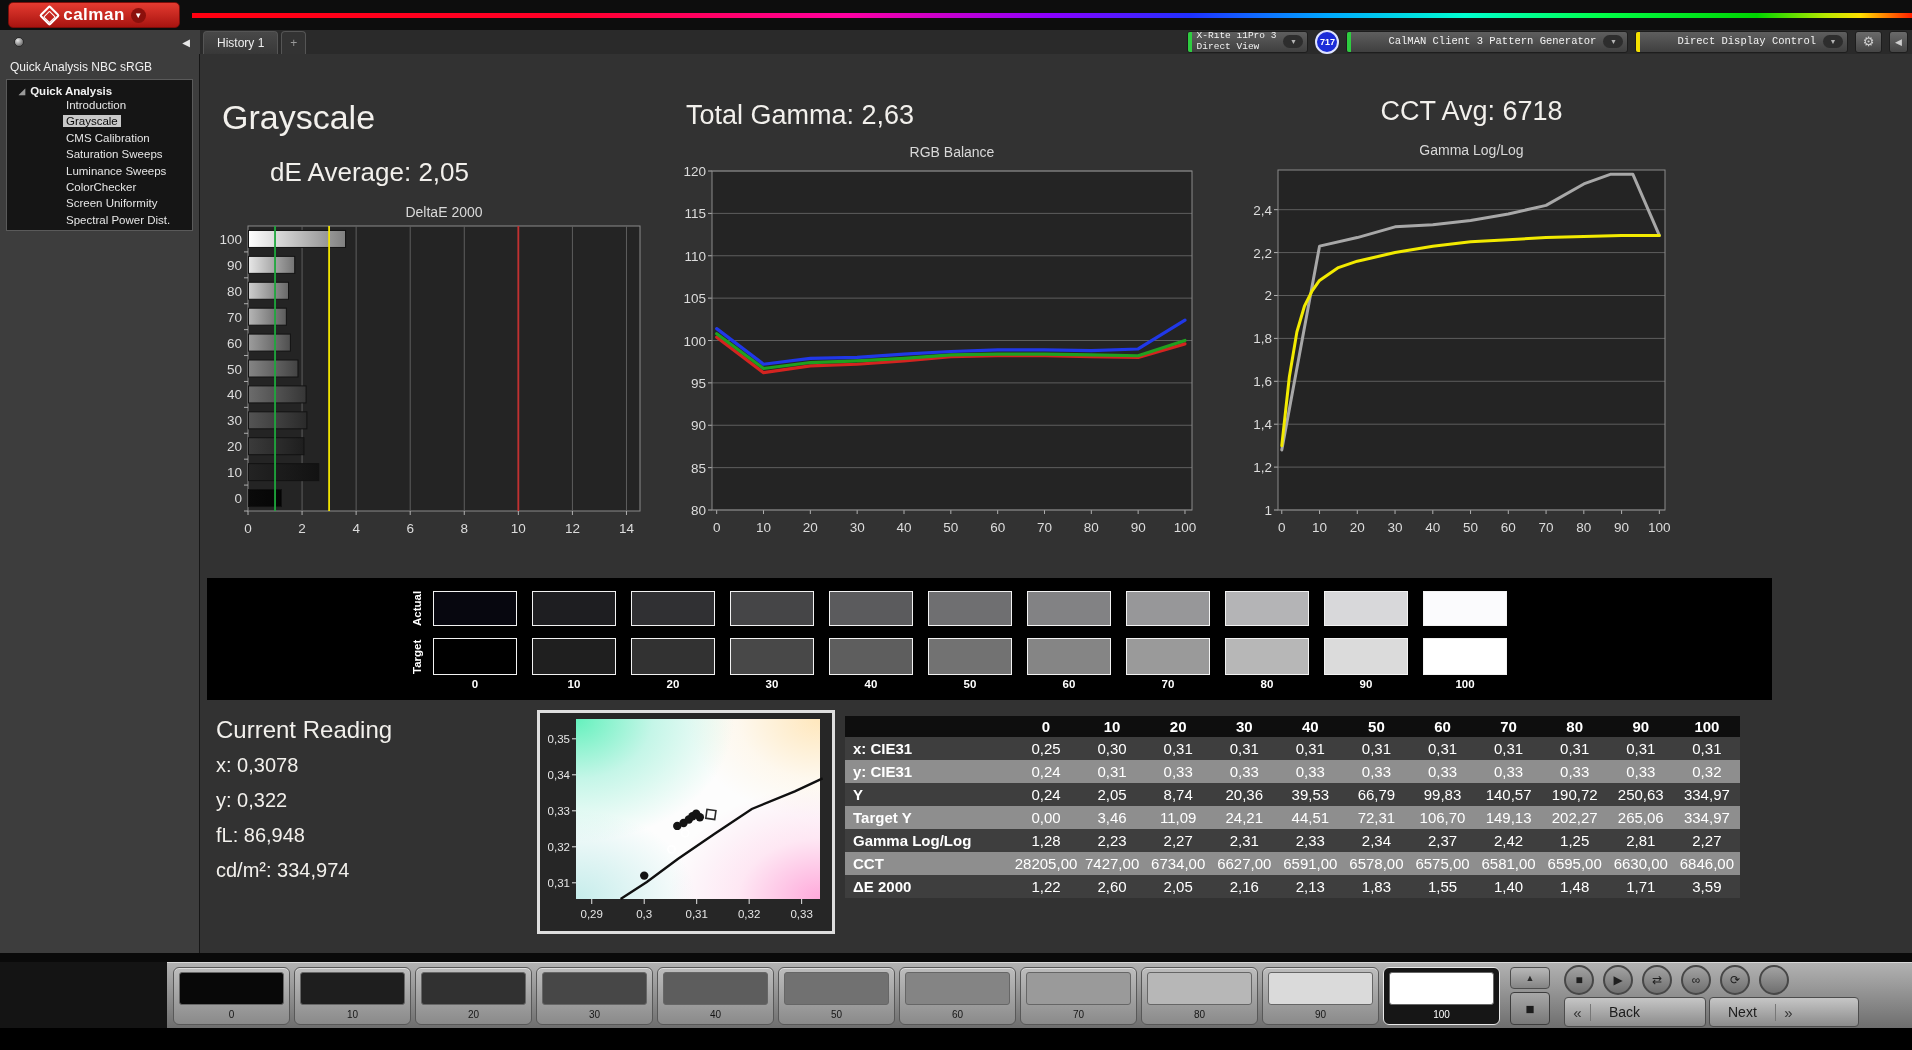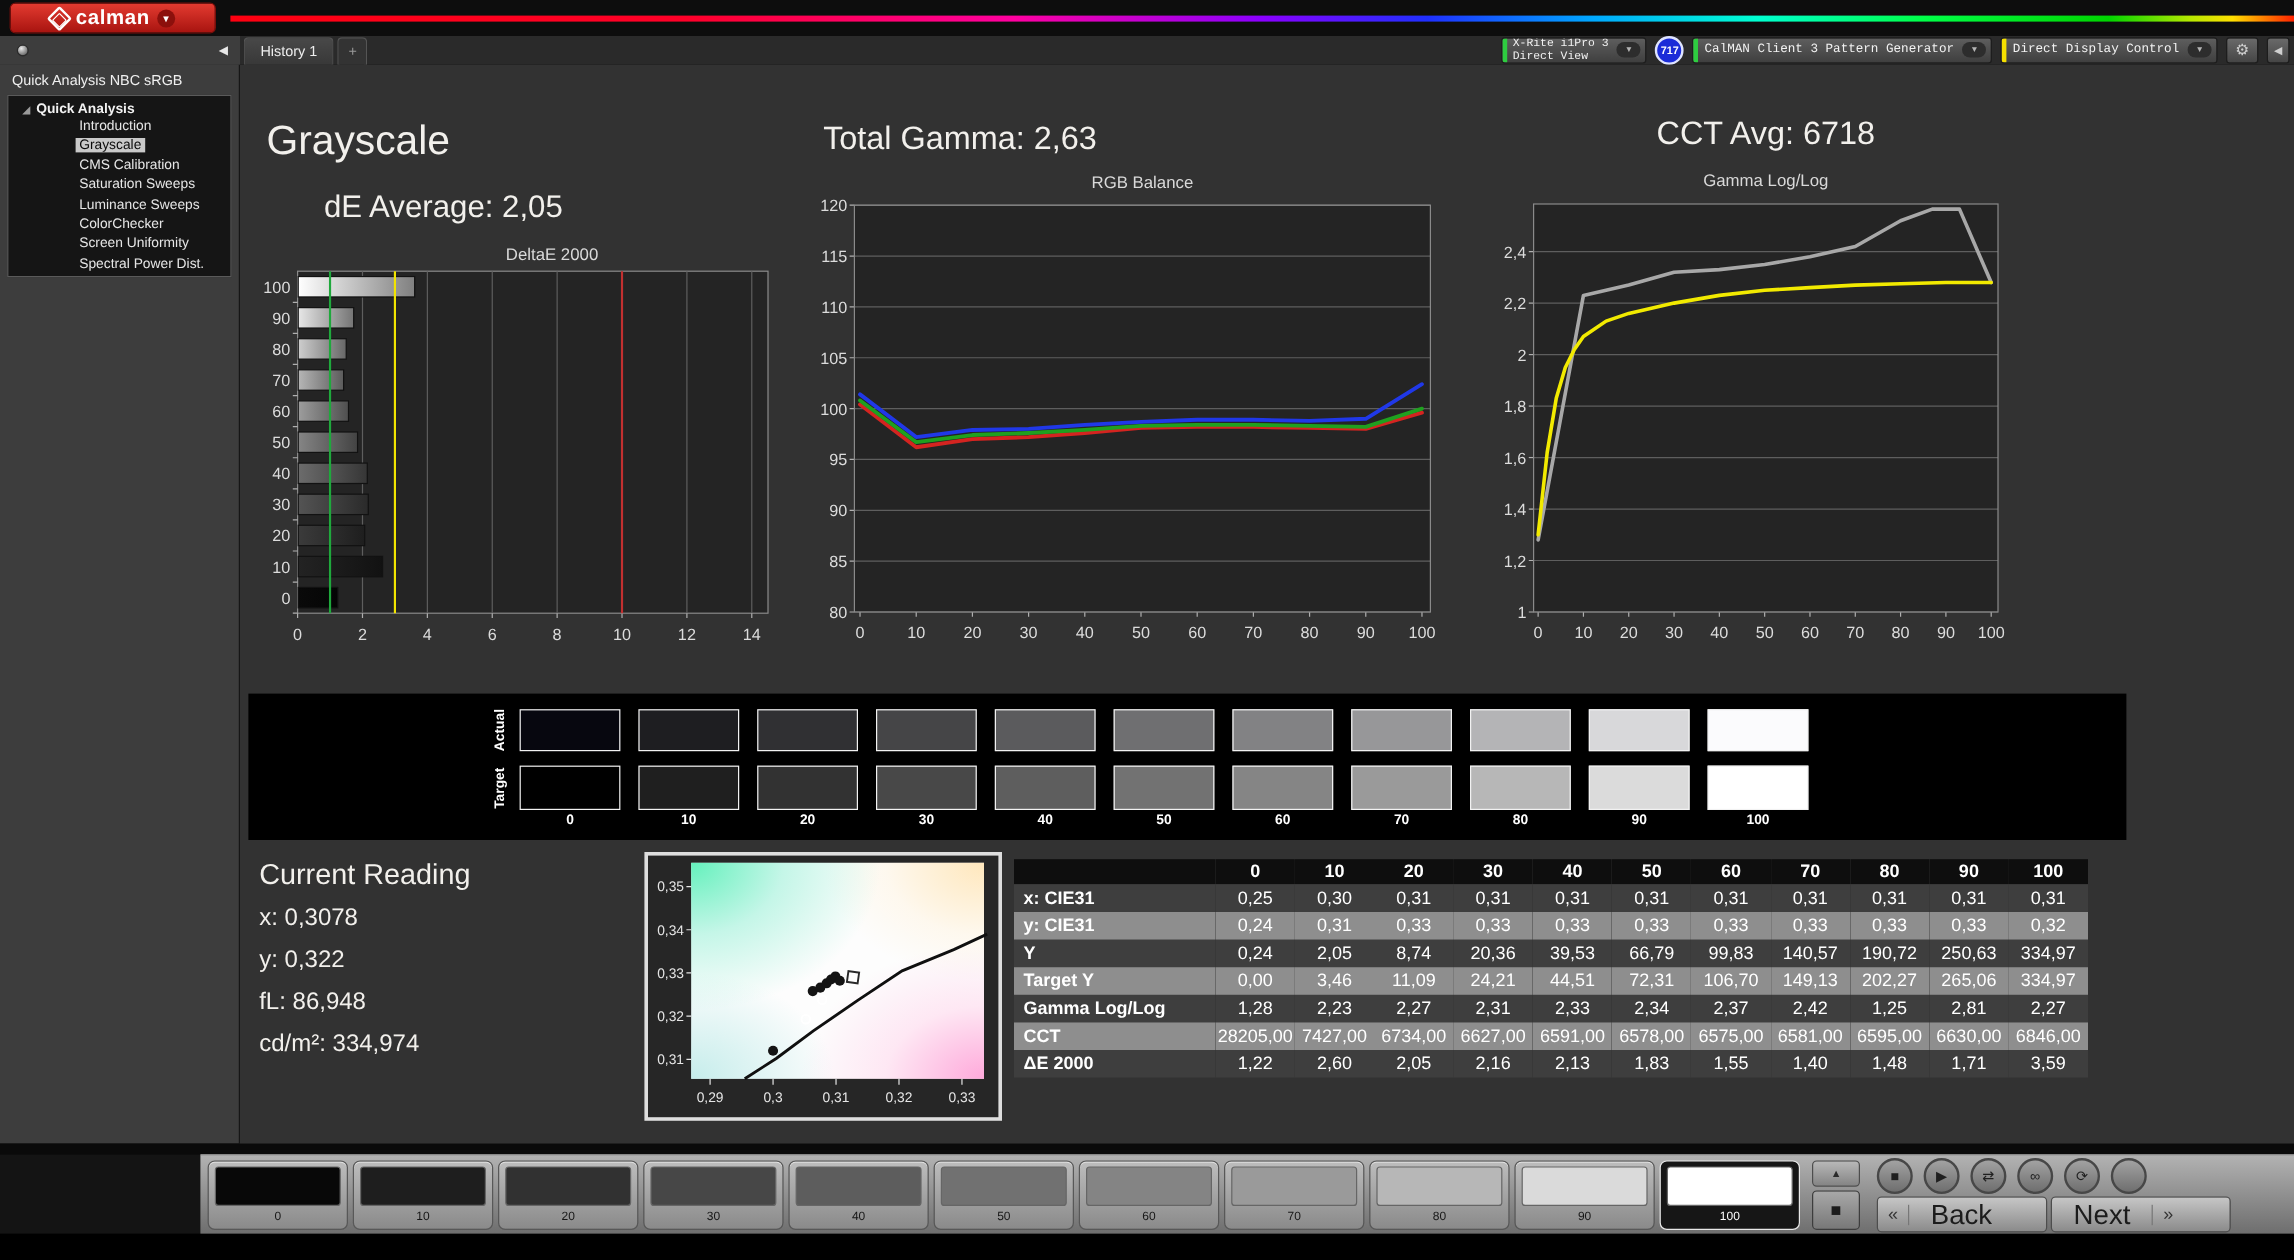--- a/index.html
+++ b/index.html
@@ -29,21 +29,21 @@
   .tabbar { height:24px; background:#2a2a2a; display:flex; align-items:flex-end; flex:0 0 auto; }
   .side-head { width:200px; height:24px; background:#3d3d3d; display:flex; align-items:center; flex:0 0 auto; }
   .led { width:10px; height:10px; border-radius:50%; background:radial-gradient(circle at 35% 30%, #e8e8e8, #777 70%); margin-left:14px; border:1px solid #2a2a2a; }
   .collapse-l { margin-left:auto; margin-right:10px; color:#e8e8e8; font-size:10px; }
   .tab { height:23px; margin-left:3px; padding:0 13px; background:linear-gradient(#484848,#383838); border:1px solid #555; border-bottom:none; border-radius:4px 4px 0 0; color:#eee; font-size:12px; display:flex; align-items:center; }
   .tab.add { padding:0 8px; color:#999; background:#333; }
   .meters { margin-left:auto; display:flex; align-items:center; gap:7px; padding:0 4px 1px 0; height:24px; }
   .meter { height:22px; background:linear-gradient(#5e5e5e,#3f3f3f); border:1px solid #1d1d1d; border-radius:3px; display:flex; align-items:center; color:#f2f2f2; overflow:hidden; }
   .meter .stripe { width:4px; align-self:stretch; }
   .meter .mtxt { padding:0 2px 0 5px; font-size:9.5px; line-height:1.1; white-space:nowrap;font-family:Liberation Mono, monospace; }
-  .meter .mtxt.one { font-size:10.5px; }
+  .meter .mtxt.one { font-size:10.5px;margin-left:32px; }
   .meter .dd { width:20px; height:13px; border-radius:7px; background:#2d2d2d; color:#b5b5b5; font-size:7px; display:flex; align-items:center; justify-content:center; margin:0 4px 0 5px; }
   .badge { width:24px; height:24px; border-radius:50%; background:#1b2cd8; border:2px solid #dfe4ff; color:#fff; font-size:9px; font-weight:bold; display:flex; align-items:center; justify-content:center; }
   .sq-btn { width:27px; height:22px; background:linear-gradient(#6a6a6a,#454545); border:1px solid #1d1d1d; border-radius:3px; color:#cfcfcf; font-size:13px; display:flex; align-items:center; justify-content:center; }
   .sq-btn.narrow { width:19px; font-size:9px; }
 
   
   .main-row { height:899px; display:flex; flex:0 0 auto; }
   .sidebar { width:200px; background:#3d3d3d; border-right:1px solid #161616; flex:0 0 auto; }
   .side-title { color:#f0f0f0; font-size:12px; padding:6px 0 5px 10px; }
   .tree { margin:0 6px 0 6px; background:#151515; border:1px solid #5a5a5a; padding:5px 0 8px 0; height:152px; }
@@ -107,21 +107,21 @@
   .ctl-up { width:40px; height:22px; border-radius:4px; background:linear-gradient(#b8b8b8,#848484); border:1px solid #4d4d4d; color:#2a2a2a; font-size:9px; display:flex; align-items:center; justify-content:center; }
   .ctl-window { width:40px; height:33px; border-radius:4px; background:linear-gradient(#a8a8a8,#787878); border:1px solid #3d3d3d; color:#1c1c1c; font-size:15px; display:flex; align-items:center; justify-content:center; }
   .bb-right { display:flex; flex-direction:column; gap:2px; margin-left:14px; flex:1; }
   .round-row { display:flex; gap:9px; height:31px; align-items:center; }
   .round-btn { width:30px; height:30px; border-radius:50%; background:linear-gradient(#a2a2a2,#6f6f6f); border:2px solid #474747; color:#1f1f1f; font-size:12px; display:flex; align-items:center; justify-content:center; flex:0 0 auto; }
   .nav-row { display:flex; gap:3px; height:30px; }
   .nav-btn { height:30px; border-radius:4px; background:linear-gradient(#c6c6c6,#8b8b8b); border:1px solid #4d4d4d; display:flex; align-items:center; color:#1c1c1c; overflow:hidden; }
   .nav-btn .chev { width:26px; text-align:center; font-size:15px; color:#333; }
   .nav-btn.back .chev { border-right:1px solid #777; }
   .nav-btn.next .chev { border-left:1px solid #777; }
-  .nav-btn .lbl { font-size:23px; padding:0 18px; }
+  .nav-btn .lbl { font-size:14px; padding:0 18px; }
 </style>
 </head>
 <body>
 
 <div class="app">
 
 
   <div class="logobar">
     <div class="brandbtn">
       <span class="bdiamond"></span>
@@ -185,21 +185,21 @@
             <div class="tree-item"><span>ColorChecker</span></div>
             <div class="tree-item"><span>Screen Uniformity</span></div>
             <div class="tree-item"><span>Spectral Power Dist.</span></div>
           </div>
       </div>
     </div>
 
     <div class="content">
       <div class="h-big" style="left:22px; top:44px;">Grayscale</div>
       <div class="h-mid" style="left:70px; top:103px;">dE Average: 2,05</div>
-      <div class="h-sub" style="left:64px; width:392px; top:150px;">DeltaE 2000</div>
+      <div class="h-sub" style="left:48px; width:392px; top:150px;">DeltaE 2000</div>
       <svg id="svg-deltae" class="chart-svg" style="left:0; top:160px;" width="460" height="352">
           <rect x="48" y="12" width="392" height="285" fill="#242424" stroke="#8a8a8a" stroke-width="1"></rect>
           <line x1="48" y1="297" x2="48" y2="301" stroke="#b0b0b0"></line>
           <text x="48" y="319" text-anchor="middle">0</text>
           <line x1="102.06896551724138" y1="12" x2="102.06896551724138" y2="297" stroke="#5e5e5e"></line>
           <line x1="102.06896551724138" y1="297" x2="102.06896551724138" y2="301" stroke="#b0b0b0"></line>
           <text x="102.06896551724138" y="319" text-anchor="middle">2</text>
           <line x1="156.13793103448276" y1="12" x2="156.13793103448276" y2="297" stroke="#5e5e5e"></line>
           <line x1="156.13793103448276" y1="297" x2="156.13793103448276" y2="301" stroke="#b0b0b0"></line>
           <text x="156.13793103448276" y="319" text-anchor="middle">4</text>

